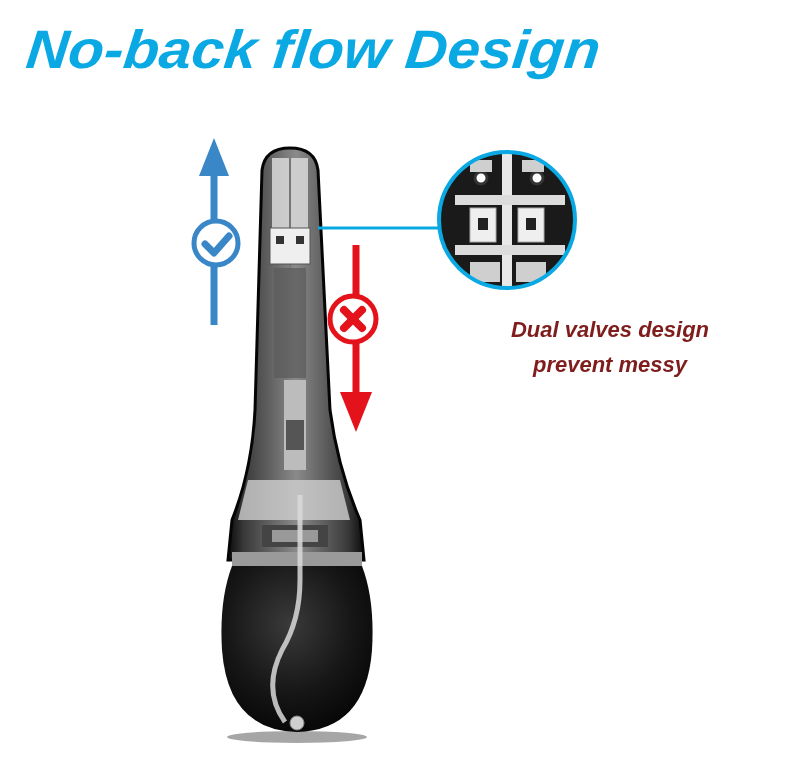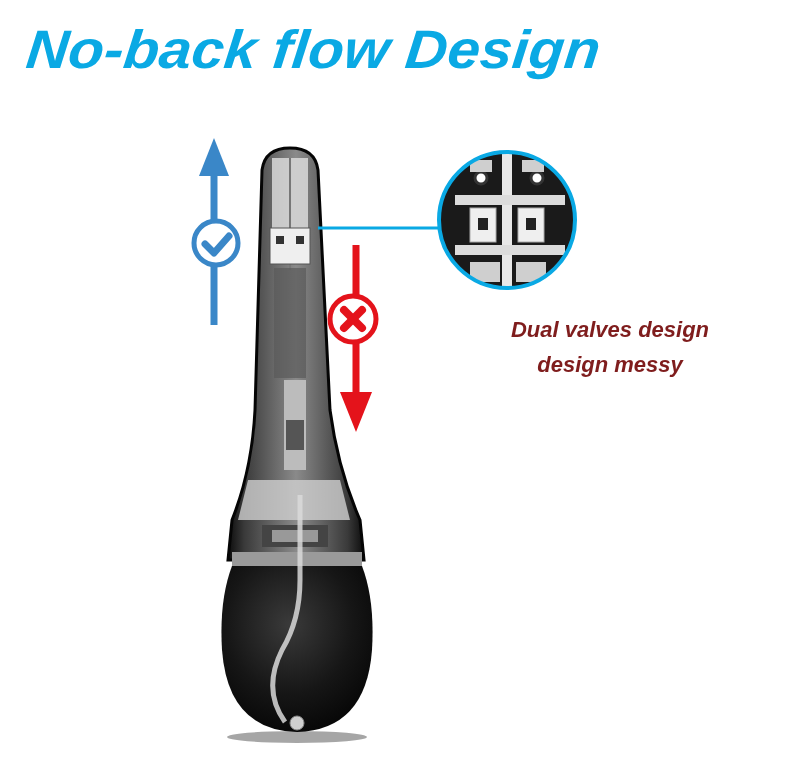--- a/index.html
+++ b/index.html
@@ -102,14 +102,14 @@
       <rect x="522" y="160" width="22" height="12" fill="#cfcfcf"></rect>
       <rect x="470" y="262" width="30" height="20" fill="#cfcfcf"></rect>
       <rect x="516" y="262" width="30" height="20" fill="#cfcfcf"></rect>
     </g>
     <circle cx="507" cy="220" r="68" fill="none" stroke="#0aa9e4" stroke-width="4"></circle>
   </g>
 </svg>
 
 <div class="caption">
   <div>Dual valves design</div>
-  <div>design messy</div>
+  <div>prevent messy</div>
 </div>
 
 </body></html>

